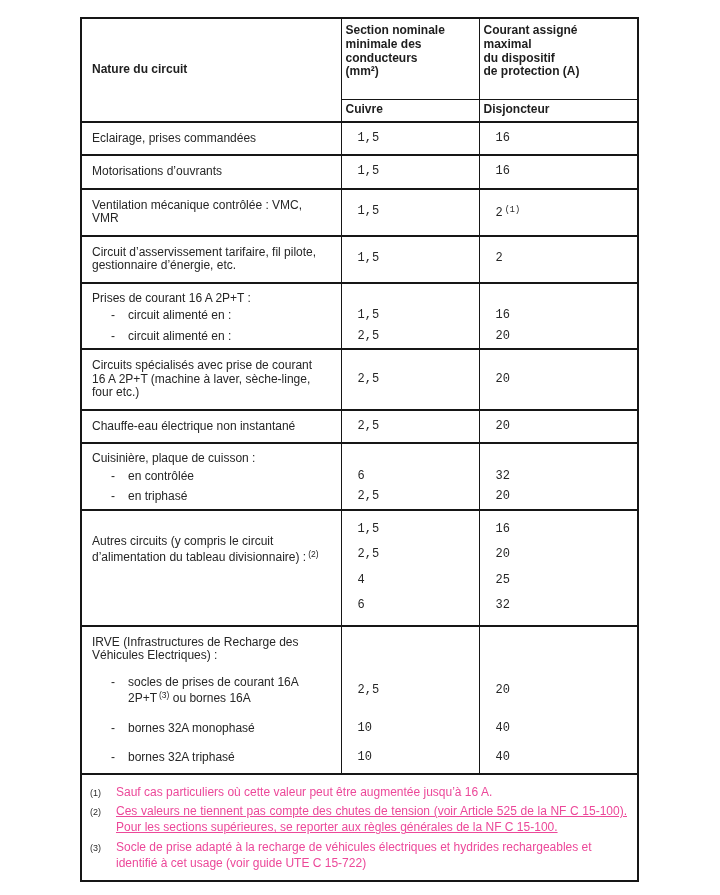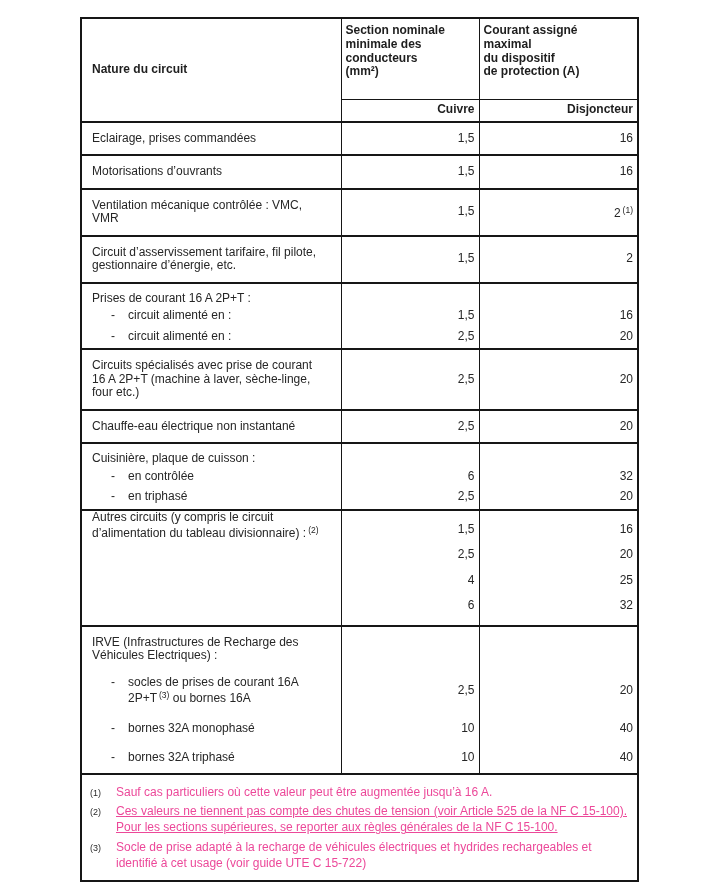--- a/index.html
+++ b/index.html
@@ -26,43 +26,43 @@
     table-layout:fixed;
     border:2px solid #161616;
     font-size:12px;
     color:#262626;
   }
   col.c1col{width:260px;}
   col.c2col{width:138px;}
   col.c3col{width:159px;}
   th,td{line-height:13.5px;vertical-align:middle;}
   th{font-weight:bold;color:#1e1e1e;}
-  .c2,.c3{border-left:1px solid #161616;text-align:right;}
+  .c2,.c3{border-left:1px solid #161616;text-align:left;}
   th.hdr-nature{
     text-align:left;padding:6px 6px 6px 10px;vertical-align:middle;
     border-bottom:2px solid #161616;
   }
   th.hdr-multi{
     white-space:pre-line;text-align:left;padding:5px 4px 20px;
     border-bottom:1.5px solid #161616;line-height:13.8px;
   }
   tr.h2 th{padding:3px 4px 4px;border-bottom:2px solid #161616;}
   td.c1{text-align:left;padding:9px 6px 9px 10px;}
-  td.c2,td.c3{padding:9px 4px;}
+  td.c2,td.c3{padding:9px 16px;font-family:Liberation Mono, monospace;}
   .preline{white-space:pre-line;margin-top:29px;}
   tr.g-end>td{border-bottom:2px solid #161616;}
   
   tr.title-row td{padding-top:8px;padding-bottom:2px;}
   
   tr.sub-row td{padding-top:2px;padding-bottom:5px;}
   tr.sub-row td.c1{padding-left:46px;position:relative;}
   .dash{position:absolute;left:29px;top:inherit;}
   
   tr.autres-row td{padding-top:6px;padding-bottom:6px;vertical-align:middle;}
-  tr.autres-row td.c1{vertical-align:top;padding-top:0;}
+  tr.autres-row td.c1{vertical-align:top;padding-top:24px;}
   .stack div{line-height:25.5px;}
   
   tr.irve-title td{padding-top:9px;padding-bottom:5px;}
   tr.irve-sub td{padding-top:8px;padding-bottom:8px;}
   tr.irve-sub td.c1{padding-left:46px;padding-right:16px;position:relative;}
   
   .sup{font-size:8.5px;vertical-align:4px;margin-left:2px;}
   
   td.notes{padding:6px 10px 9px 8px;text-align:left;}
   .fn{display:flex;margin-top:3px;}

